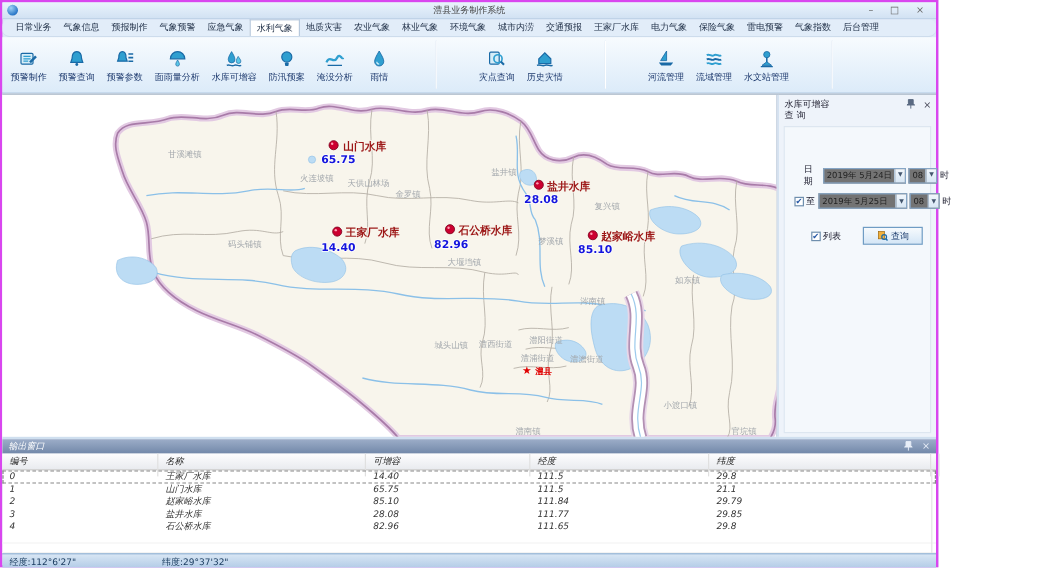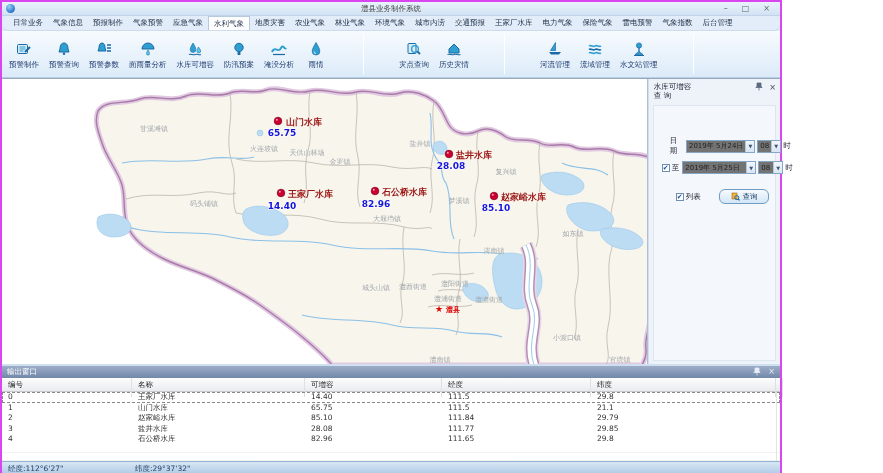--- a/index.html
+++ b/index.html
@@ -64,25 +64,25 @@
   .combo { background:#737373; border:1px solid #86a6c6; height:13px; display:flex;
     align-items:center; font-size:7px; color:#222; }
   .combo .val { flex:1; padding:0 2px; white-space:nowrap; overflow:hidden; }
   .combo .arr { width:9px; height:100%; background:linear-gradient(180deg,#f2f7fc,#d7e6f4);
     border-left:1px solid #b5c9dd; color:#44566e; font-size:5px; display:flex;
     align-items:center; justify-content:center; }
   .chk { width:8px; height:8px; background:#fff; border:1px solid #6f8fae; color:#2456a4;
     font-size:7px; line-height:7px; text-align:center; margin-right:2px; }
   .q-btn { height:15px; width:50px; display:flex; align-items:center; justify-content:center;
     gap:3px; background:linear-gradient(180deg,#f6fafd,#d4e6f6); border:1px solid #6f9cc4;
-    border-radius:6px; font-size:7.5px; color:#1a3a6b; cursor:default; }
+    border-radius:0; font-size:7.5px; color:#1a3a6b; cursor:default; }
 
   
   .output { flex:0 0 97px; height:97px; display:flex; flex-direction:column; background:#fff;
-    border-top:2px solid #cfdfef; position:relative; }
+    border-top:2px solid #cfdfef; position:relative;font-style:italic; }
   .out-head { height:12px; flex:0 0 12px; display:flex; align-items:center;
     background:linear-gradient(180deg,#9cadc8,#7288a9); color:#fff; font-size:7.5px;
     padding:0 5px; }
   .out-icons { margin-left:auto; display:flex; gap:7px; color:#e8eef8; font-size:8px; }
   .tbl-head, .tbl-row { display:grid;
     grid-template-columns:130px 173px 137px 149px 185px 1fr; }
   .tbl-head { height:14px; background:linear-gradient(180deg,#fdfdfe,#e9ebef);
     border-bottom:1px solid #c9c9c9; }
   .tbl-head > div { font-size:7.5px; color:#222; padding:2px 0 7px 6px;
     border-right:1px solid #e0e0e0; }

